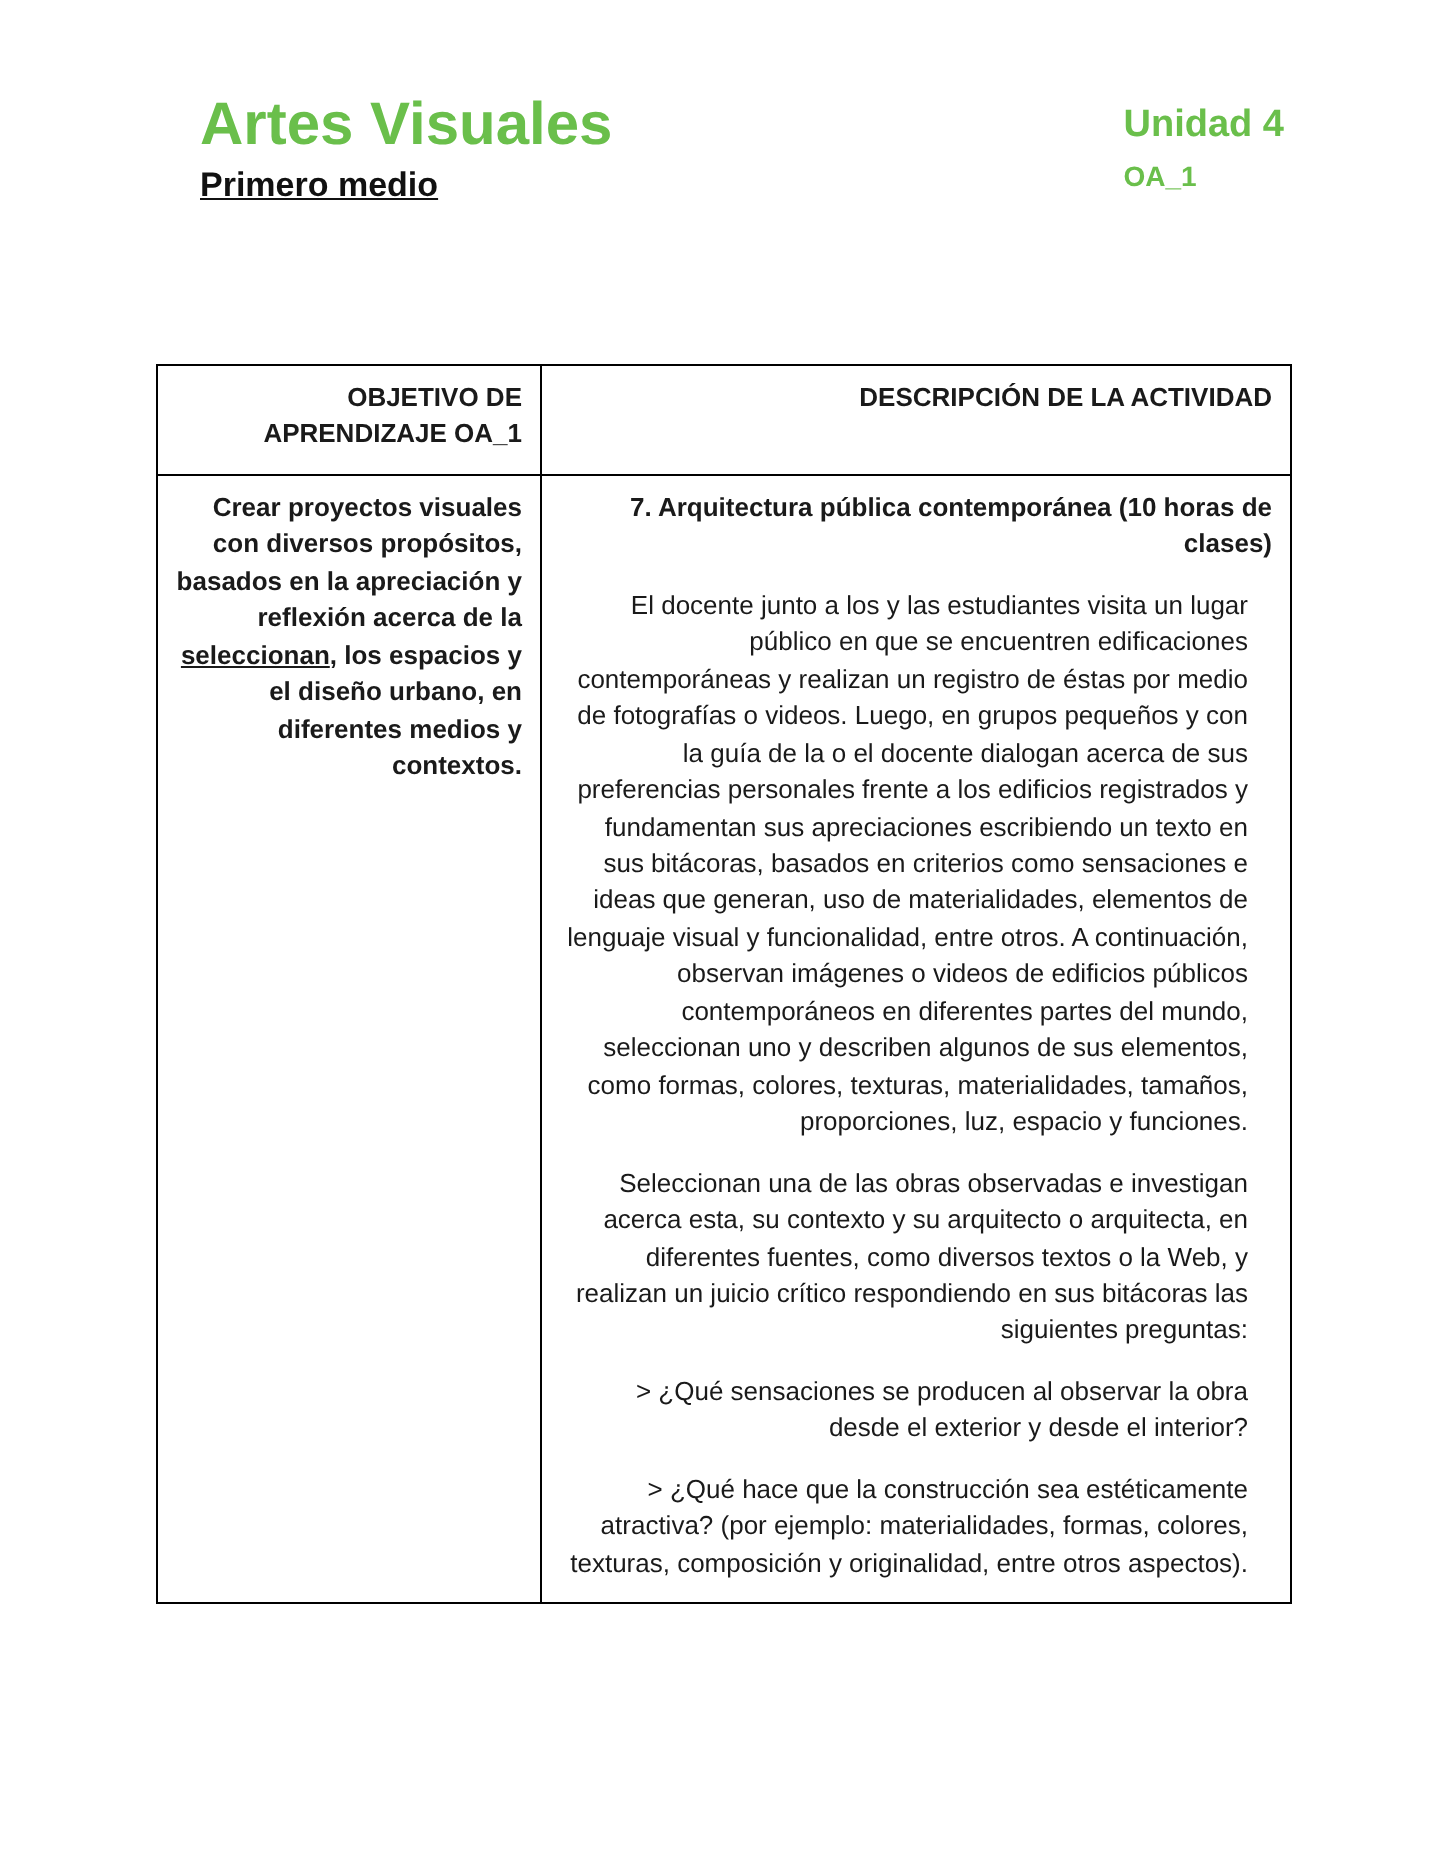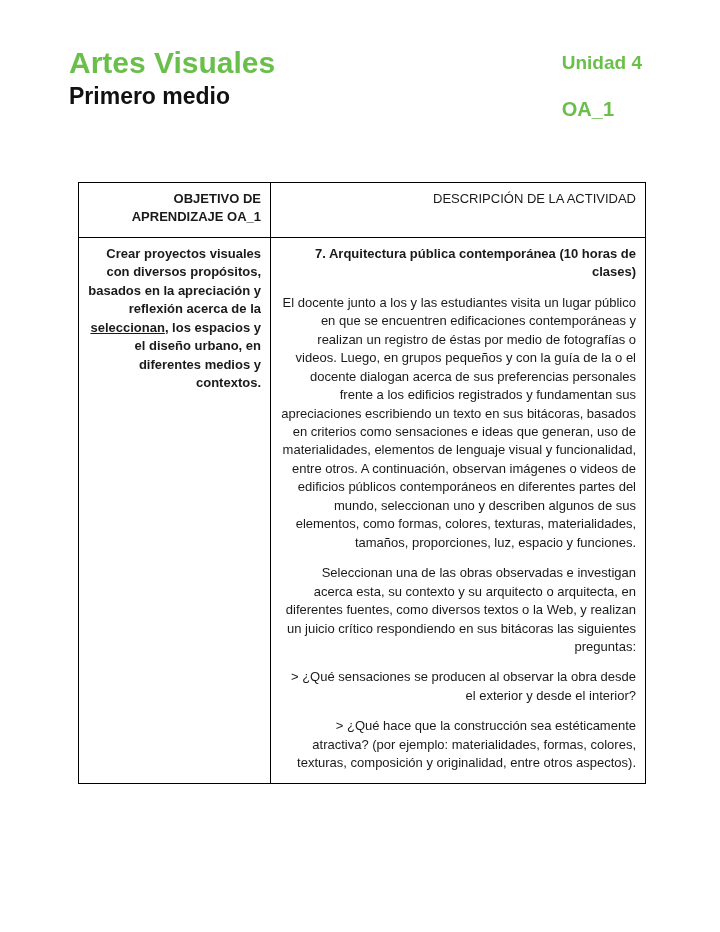--- a/index.html
+++ b/index.html
@@ -14,48 +14,49 @@
     background: #ffffff;
     font-family: "Liberation Sans", sans-serif;
     color: #1a1a1a;
     overflow: hidden;
     box-sizing: border-box;
   }
   .header {
     display: flex;
     justify-content: space-between;
     align-items: flex-start;
-    padding: 46px 78px 0 69px;
+    padding: 46px 78px 0 100px;
   }
   .header-left .doc-title {
     font-size: 30px;
     font-weight: bold;
     color: var(--accent);
     line-height: 1.1;
   }
   .header-left .doc-subtitle {
-    font-size: 23px;
+    font-size: 17px;
     font-weight: bold;
     color: #111111;
     margin-top: 4px;
+    text-decoration: underline;
   }
   .header-right {
     text-align: left;
     padding-top: 6px;
   }
   .header-right .unit {
     font-size: 19px;
     font-weight: bold;
     color: var(--accent);
   }
   .header-right .oa {
-    font-size: 20px;
+    font-size: 14px;
     font-weight: bold;
     color: var(--accent);
-    margin-top: 24px;
+    margin-top: 6px;
   }
   .section-title {
     text-align: center;
     font-size: 17px;
     font-weight: bold;
     color: var(--accent);
     margin-top: 42px;
     margin-bottom: 16px;
   }
   table.activity-table {
@@ -80,32 +81,32 @@
   .col-description { width: 375px; }
   th.obj-header {
     text-align: left;
     font-size: 13px;
     font-weight: bold;
     padding-bottom: 18px;
   }
   th.desc-header {
     text-align: center;
     font-size: 13px;
-    font-weight: normal;
+    font-weight: bold;
     vertical-align: top;
   }
   td.objective-cell {
     font-weight: bold;
   }
   td.activity-cell .activity-heading {
     font-weight: bold;
     margin: 0 0 12px 0;
   }
   td.activity-cell p {
-    margin: 0 0 12px 0;
+    margin: 0 12px 12px 0;
   }
   td.activity-cell p:last-child {
     margin-bottom: 0;
   }
   .underlined {
     text-decoration: underline;
   }
 </style>
 </head>
 <body>

